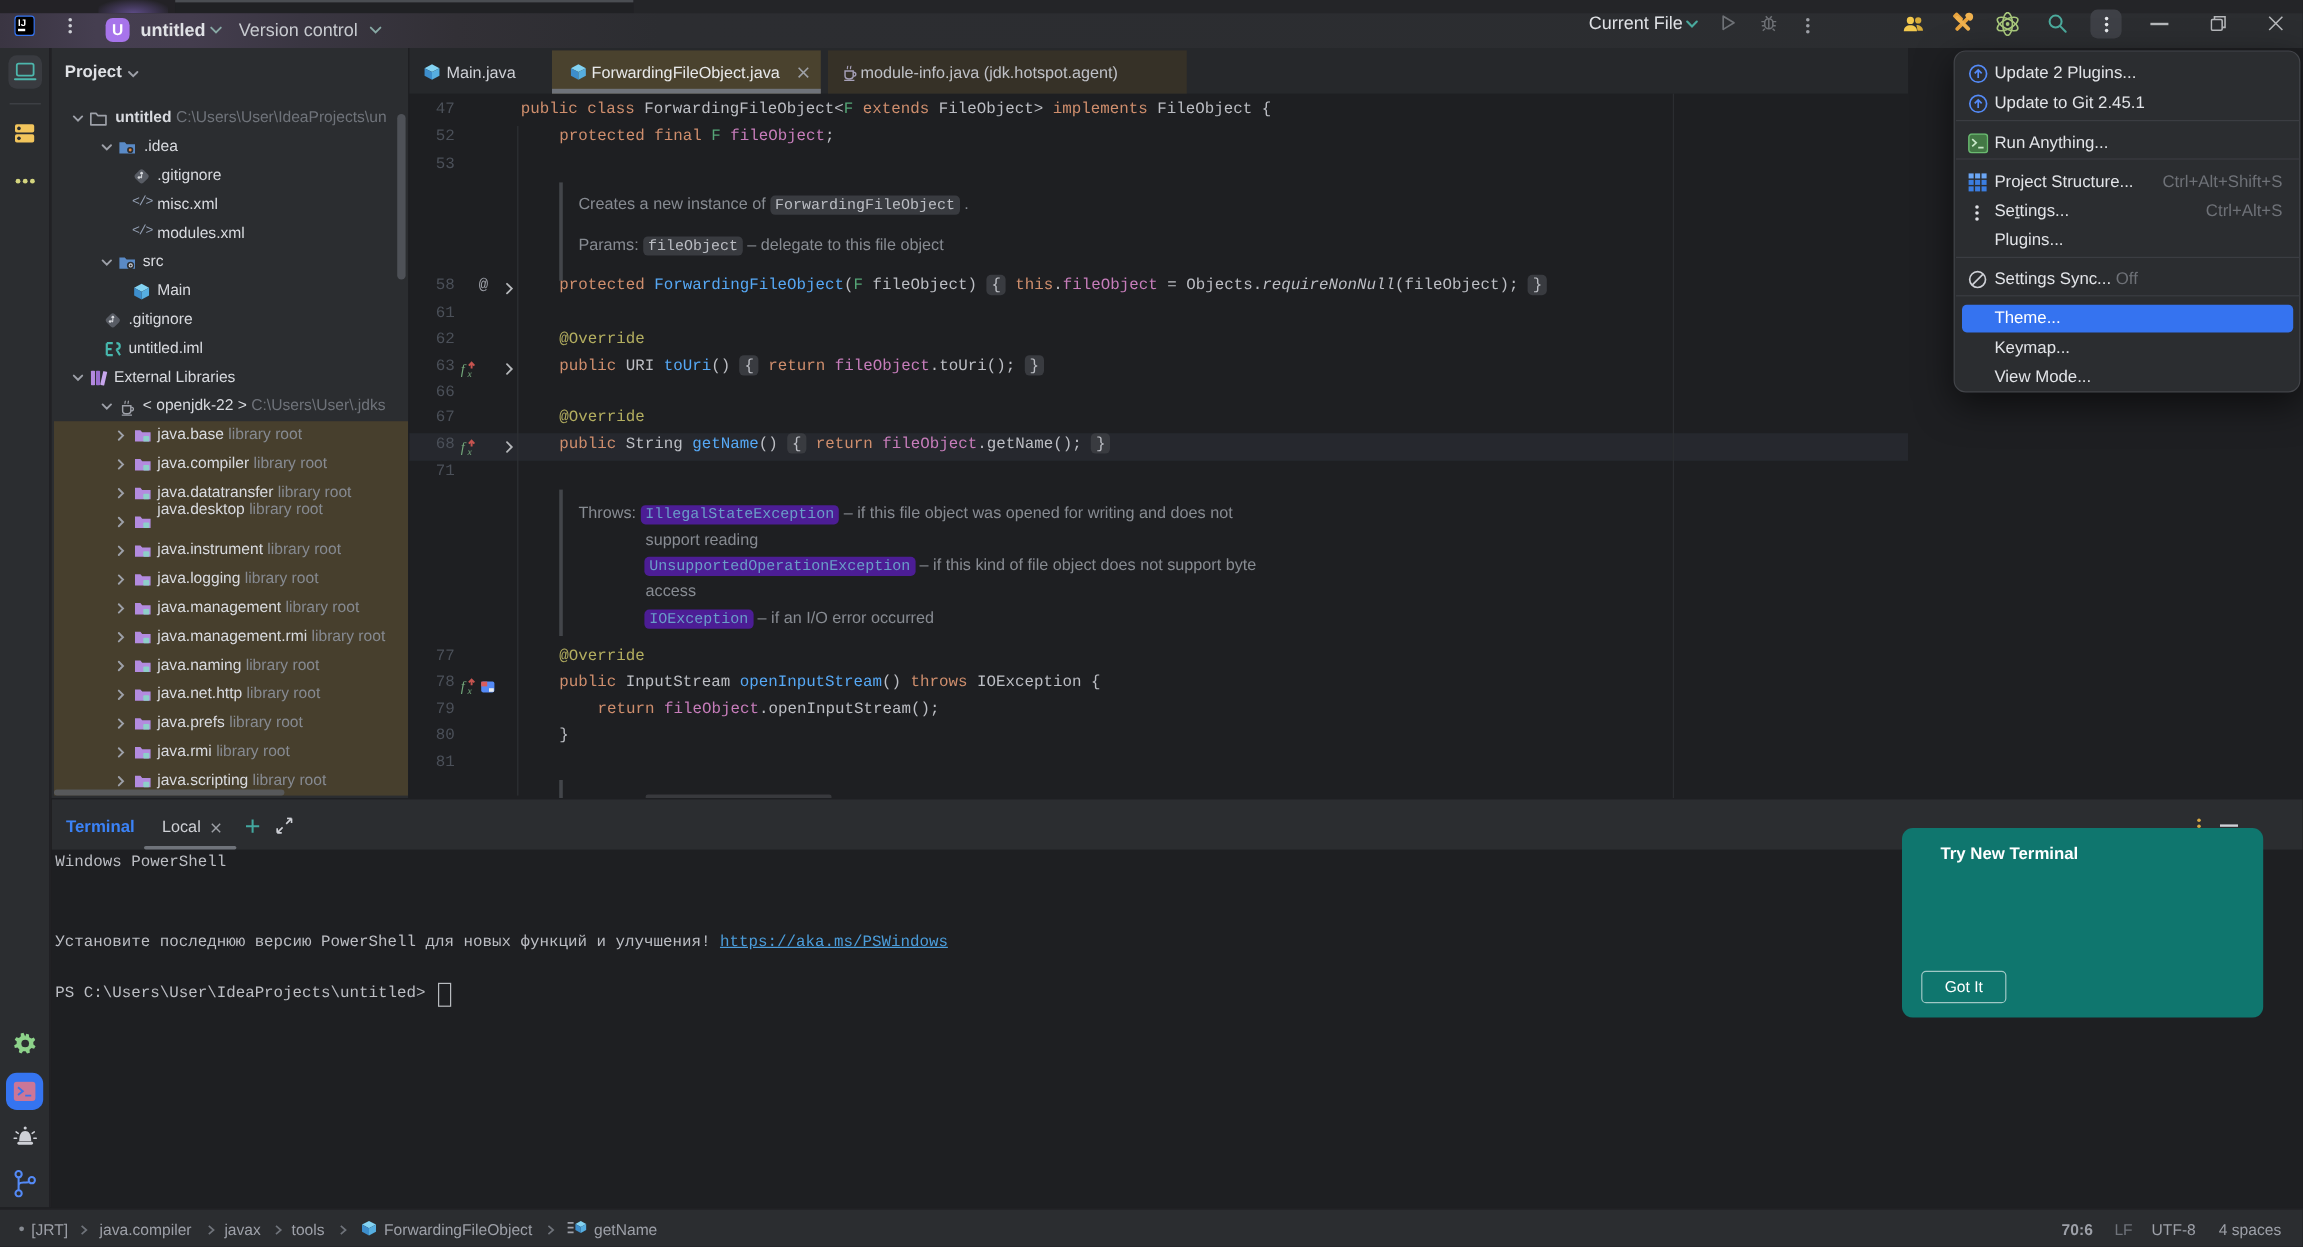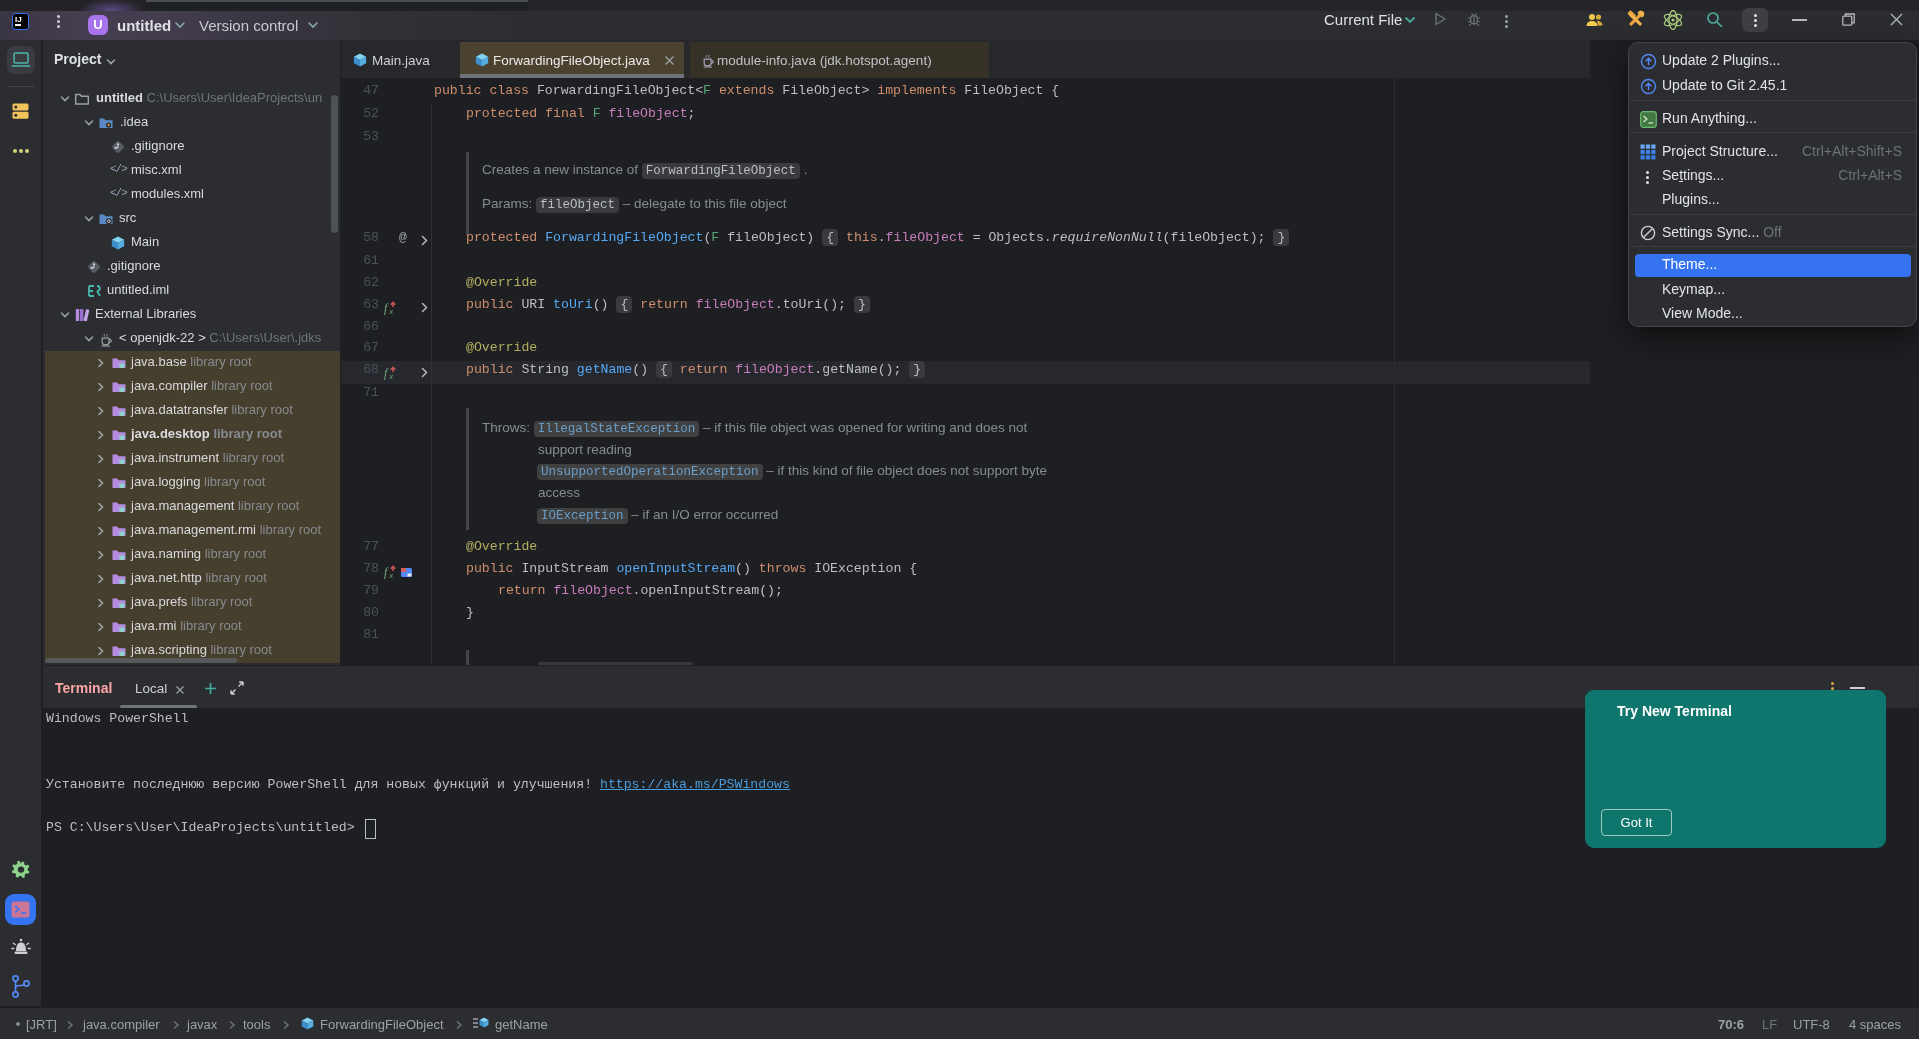--- a/index.html
+++ b/index.html
@@ -10,21 +10,21 @@
   .mono { font-family:"Liberation Mono", monospace; }
   svg { display:block; }
   
   .kw  { color:#cf8e6d; }
   .cls { color:#bcbec4; }
   .tp  { color:#55a576; }
   .fld { color:#c77dbb; }
   .mtd { color:#56a8f5; }
   .meta{ color:#b3ae60; }
   .chip { background:#393b40; border-radius:4px; padding:1px 4px; color:#bcbec4; }
-  .chipx { background:#404040; border-radius:4px; padding:1px 4px; color:#6a9dc9; }
+  .chipx { background:#4c1d95; border-radius:4px; padding:1px 4px; color:#6a9dc9; }
   .ital { font-style:italic; }
   .ln { position:absolute; color:#4b5059; font-family:"Liberation Mono", monospace; font-size:13.2px; }
   .cl { position:absolute; font-family:"Liberation Mono", monospace; font-size:13.2px; white-space:pre; }
   .dl { position:absolute; font-size:13.5px; color:#878b92; white-space:pre; }
   .trow { position:absolute; font-size:13px; color:#d8dadf; white-space:pre; }
   .gray { color:#868a91; }
   .dim  { color:#6f737a; }
 </style>
 </head>
 <body>
@@ -269,21 +269,21 @@
         <rect x="8.4" y="8.4" width="5" height="4.6" rx="0.8" fill="#8ecfca"></rect>
       </svg>
   <div class="trow" style="left:88px;top:362px;">java.datatransfer <span class="gray">library root</span></div>
   <svg class="abs" style="left:52px;top:389px;" width="12" height="12" viewBox="0 0 12 12">
         <path d="M4 2.5 L7.5 6 L4 9.5" stroke="#9da0a8" stroke-width="1.6" fill="none" stroke-linecap="round"></path>
       </svg>
   <svg class="abs" style="left:68px;top:387px;" width="16" height="16" viewBox="0 0 16 16">
         <path d="M1.5 13 V3.5 H6 L7.5 5.3 H14.5 V13 Z" fill="#b38bdf" stroke-linejoin="round"></path>
         <rect x="8.4" y="8.4" width="5" height="4.6" rx="0.8" fill="#8ecfca"></rect>
       </svg>
-  <div class="trow" style="left:88px;top:386px;font-weight:bold;">java.desktop <span class="gray">library root</span></div>
+  <div class="trow" style="left:88px;top:376px;">java.desktop <span class="gray">library root</span></div>
   <svg class="abs" style="left:52px;top:413px;" width="12" height="12" viewBox="0 0 12 12">
         <path d="M4 2.5 L7.5 6 L4 9.5" stroke="#9da0a8" stroke-width="1.6" fill="none" stroke-linecap="round"></path>
       </svg>
   <svg class="abs" style="left:68px;top:411px;" width="16" height="16" viewBox="0 0 16 16">
         <path d="M1.5 13 V3.5 H6 L7.5 5.3 H14.5 V13 Z" fill="#b38bdf" stroke-linejoin="round"></path>
         <rect x="8.4" y="8.4" width="5" height="4.6" rx="0.8" fill="#8ecfca"></rect>
       </svg>
   <div class="trow" style="left:88px;top:410px;">java.instrument <span class="gray">library root</span></div>
   <svg class="abs" style="left:52px;top:437px;" width="12" height="12" viewBox="0 0 12 12">
         <path d="M4 2.5 L7.5 6 L4 9.5" stroke="#9da0a8" stroke-width="1.6" fill="none" stroke-linecap="round"></path>
@@ -472,21 +472,21 @@
   <div class="abs" style="left:1432px;top:368px;width:4px;height:1.6px;background:#6d7076;opacity:.6;"></div>
   <div class="abs" style="left:1432px;top:376px;width:10px;height:1.6px;background:#958a49;opacity:.65;"></div>
   <div class="abs" style="left:1432px;top:380px;width:88px;height:1.6px;background:#9a5555;opacity:.65;"></div>
   <div class="abs" style="left:1432px;top:386px;width:10px;height:1.6px;background:#958a49;opacity:.65;"></div>
   <div class="abs" style="left:1432px;top:390px;width:62px;height:1.6px;background:#47799f;opacity:.65;"></div>
   <div class="abs" style="left:1432px;top:394px;width:3px;height:1.6px;background:#6d7076;opacity:.6;"></div>
   </div>
 
   <div class="abs" id="terminal" style="left:43px;top:666px;width:1876px;height:340px;background:#1e1f22;overflow:hidden;">
   <div class="abs" style="left:0;top:0;width:1876px;height:42px;background:#2b2d30;"></div>
-  <div class="abs" style="left:12px;top:14px;font-size:14px;font-weight:700;color:#fca5a5;">Terminal</div>
+  <div class="abs" style="left:12px;top:14px;font-size:14px;font-weight:700;color:#3b82f6;">Terminal</div>
   <div class="abs" style="left:92px;top:15px;font-size:13.5px;color:#cfd1d6;">Local</div>
   <svg class="abs" style="left:132px;top:19px;" width="10" height="10" viewBox="0 0 10 10">
         <path d="M1.5 1.5 L8.5 8.5 M8.5 1.5 L1.5 8.5" stroke="#9ea1a7" stroke-width="1.2"></path>
       </svg>
   <div class="abs" style="left:77px;top:39px;width:77px;height:3px;background:#6f737a;border-radius:2px;"></div>
   <svg class="abs" style="left:161px;top:16px;" width="13" height="13" viewBox="0 0 13 13">
         <path d="M6.5 1 V12 M1 6.5 H12" stroke="#43a8a0" stroke-width="1.7"></path>
       </svg>
   <svg class="abs" style="left:187px;top:15px;" width="14" height="14" viewBox="0 0 14 14">
         <path d="M8.5 5.5 L13 1 M13 1 H9.2 M13 1 V4.8 M5.5 8.5 L1 13 M1 13 H4.8 M1 13 V9.2" stroke="#ced0d6" stroke-width="1.4" fill="none"></path>

